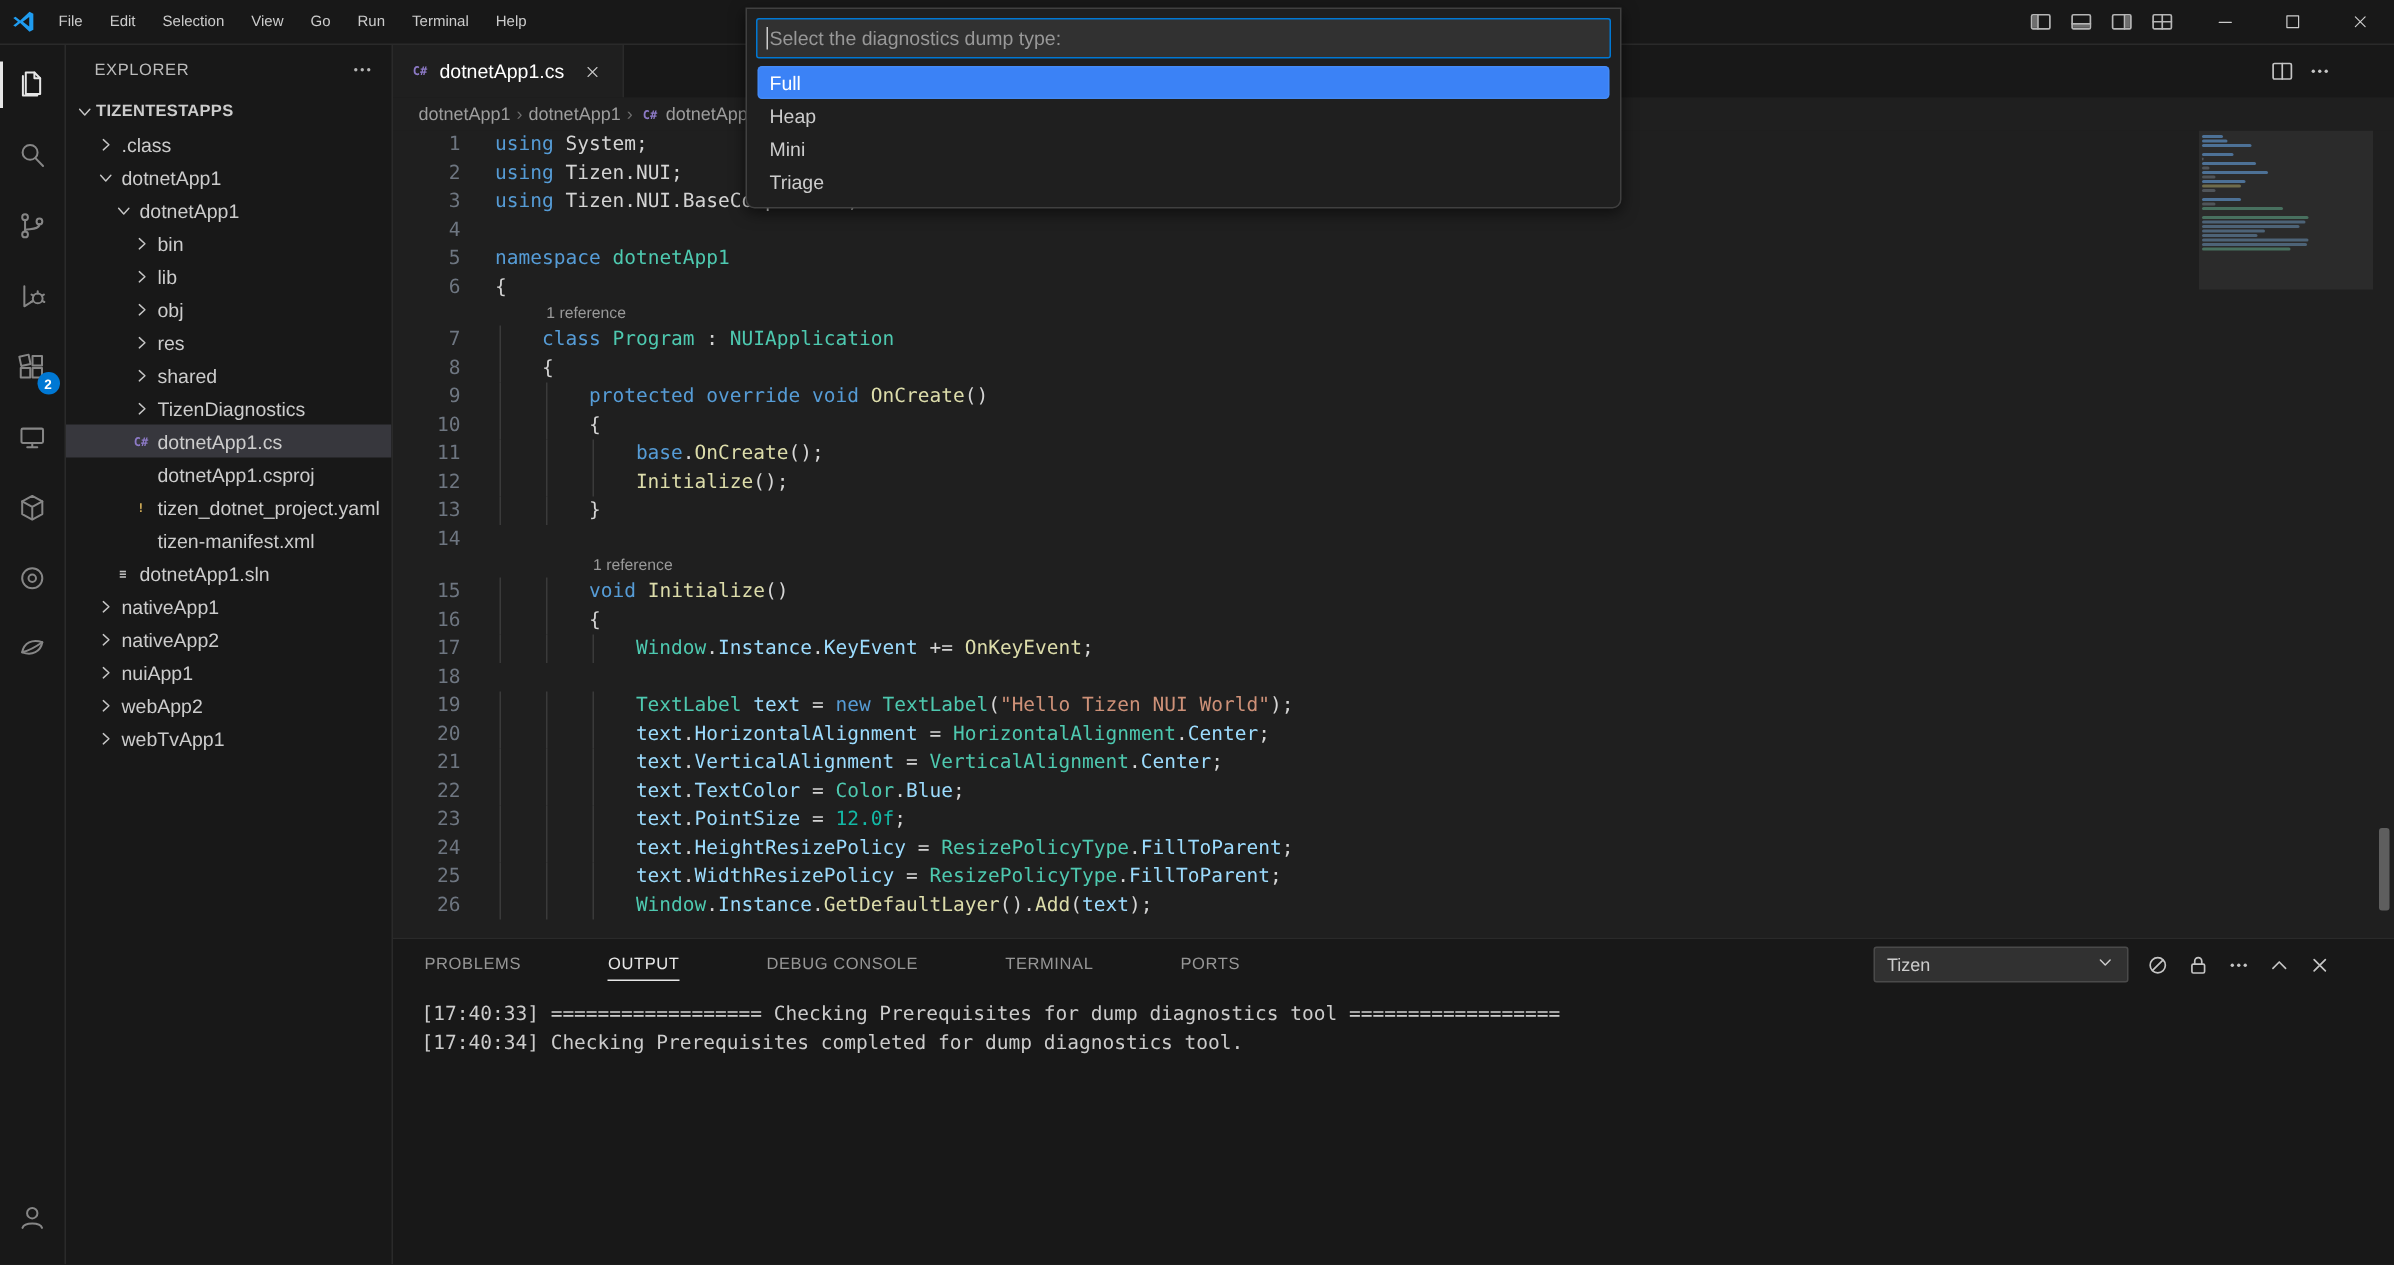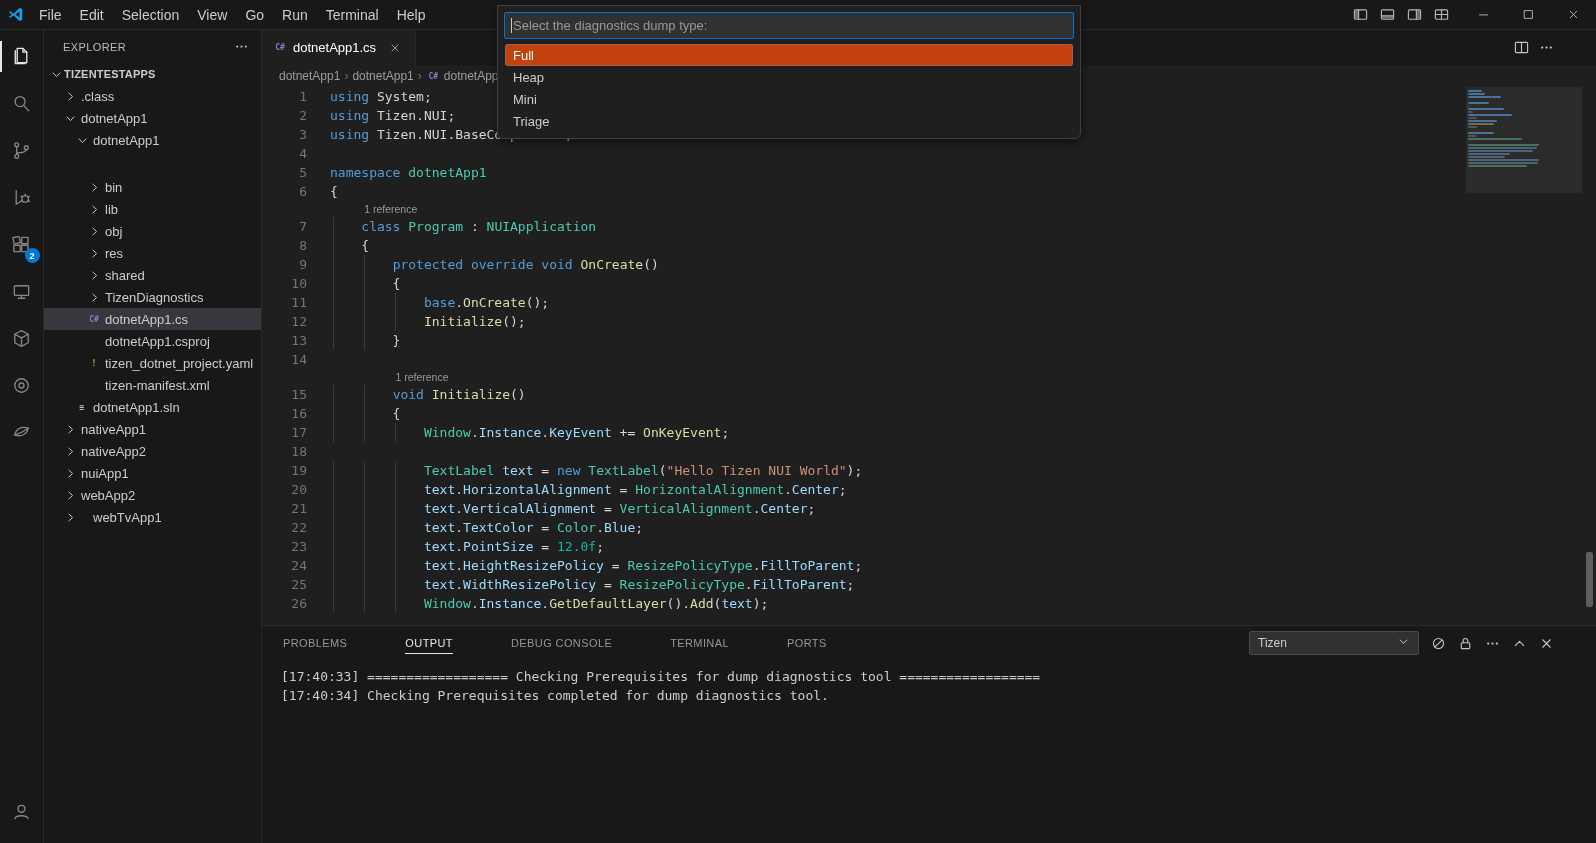--- a/index.html
+++ b/index.html
@@ -7,21 +7,21 @@
   body {
     background:#1f1f1f; color:#cccccc;
     font-family:"Liberation Sans", sans-serif;
     position:relative; font-size:13px;
   }
   
   .titlebar { height:30px; background:#181818; border-bottom:1px solid #2a2a2a;
               display:flex; align-items:center; position:relative; z-index:5; }
   .logo { width:30px; display:flex; justify-content:center; align-items:center; }
   .menubar { display:flex; height:100%; }
-  .menu-item { padding:0 9px; display:flex; align-items:center; color:#cccccc; font-size:14px; }
+  .menu-item { padding:0 9px; display:flex; align-items:center; color:#cccccc; font-size:10px; }
   .titlebar-right { margin-left:auto; display:flex; align-items:center; height:100%; }
   #layout-icons { display:flex; align-items:center; margin-right:6px; }
   .tb-icon { width:27px; height:30px; display:flex; align-items:center; justify-content:center; color:#b6b6b6; }
   .tb-icon svg { width:15px; height:15px; }
   #win-controls { display:flex; height:100%; }
   .win-btn { width:45px; height:100%; display:flex; align-items:center; justify-content:center; color:#cccccc; }
   .win-btn svg { width:13px; height:13px; }
 
   
   .main { display:flex; height:813px; }
@@ -114,21 +114,21 @@
                background:#1f1f1f; border:1px solid #404040; border-radius:0 0 6px 6px;
                box-shadow:0 3px 10px rgba(0,0,0,.55); padding:6px; }
   .qp-input { height:27px; background:#313131; border:1px solid #0078d4; border-radius:2px;
               display:flex; align-items:center; padding:0 6px; margin-bottom:5px; position:relative; }
   .qp-caret { position:absolute; left:6px; top:5px; bottom:5px; width:1px; background:#cccccc; }
   .qp-input input { flex:1; background:transparent; border:none; outline:none; color:#cccccc;
                     font-size:13px; font-family:"Liberation Sans", sans-serif; padding-left:2px; }
   .qp-input input::placeholder { color:#989898; }
   .qp-item { height:22px; display:flex; align-items:center; padding:0 8px; margin:0 1px;
              font-size:13px; color:#cccccc; border-radius:3px; }
-  .qp-item.selected { background:#c2410c; color:#ffffff; box-shadow:inset 0 0 0 1px rgba(86,156,245,.35); }
+  .qp-item.selected { background:#3b82f6; color:#ffffff; box-shadow:inset 0 0 0 1px rgba(86,156,245,.35); }
 </style>
 </head>
 <body>
 
 <div class="titlebar">
   <span class="logo">
     <svg width="17" height="17" viewBox="0 0 24 24">
         <path fill="#1f9cf0" d="M17.9 2.7L9.1 10.8 4.7 7.4 2.6 8.5 7 12l-4.4 3.5 2.1 1.1 4.4-3.4 8.8 8.1 3.6-1.7V4.4zM17.6 7.6v8.8L11.7 12z"></path>
       </svg>
   </span>
@@ -306,21 +306,21 @@
           <span class="tree-label">dotnetApp1</span>
         </div>
         <div class="tree-row" style="padding-left: 30px;">
           <span class="twisty exp">
             <svg viewBox="0 0 16 16" fill="none" stroke="currentColor" stroke-width="1.2" stroke-linecap="round" stroke-linejoin="round">
               <path d="M6 3.8l4.6 4.2L6 12.2"></path>
             </svg>
           </span>
           <span class="tree-label">dotnetApp1</span>
         </div>
-        <div class="tree-row" style="padding-left: 42px; margin-top: 25px;">
+        <div class="tree-row" style="padding-left: 42px;">
           <span class="twisty">
             <svg viewBox="0 0 16 16" fill="none" stroke="currentColor" stroke-width="1.2" stroke-linecap="round" stroke-linejoin="round">
               <path d="M6 3.8l4.6 4.2L6 12.2"></path>
             </svg>
           </span>
           <span class="tree-label">bin</span>
         </div>
         <div class="tree-row" style="padding-left: 42px;">
           <span class="twisty">
             <svg viewBox="0 0 16 16" fill="none" stroke="currentColor" stroke-width="1.2" stroke-linecap="round" stroke-linejoin="round">
@@ -416,21 +416,21 @@
           <span class="tree-label">nuiApp1</span>
         </div>
         <div class="tree-row" style="padding-left: 18px;">
           <span class="twisty">
             <svg viewBox="0 0 16 16" fill="none" stroke="currentColor" stroke-width="1.2" stroke-linecap="round" stroke-linejoin="round">
               <path d="M6 3.8l4.6 4.2L6 12.2"></path>
             </svg>
           </span>
           <span class="tree-label">webApp2</span>
         </div>
-        <div class="tree-row" style="padding-left: 18px; gap: 12px;">
+        <div class="tree-row" style="padding-left: 18px;">
           <span class="twisty">
             <svg viewBox="0 0 16 16" fill="none" stroke="currentColor" stroke-width="1.2" stroke-linecap="round" stroke-linejoin="round">
               <path d="M6 3.8l4.6 4.2L6 12.2"></path>
             </svg>
           </span>
           <span class="tree-label">webTvApp1</span>
         </div>
       </div>
   </div>
 

